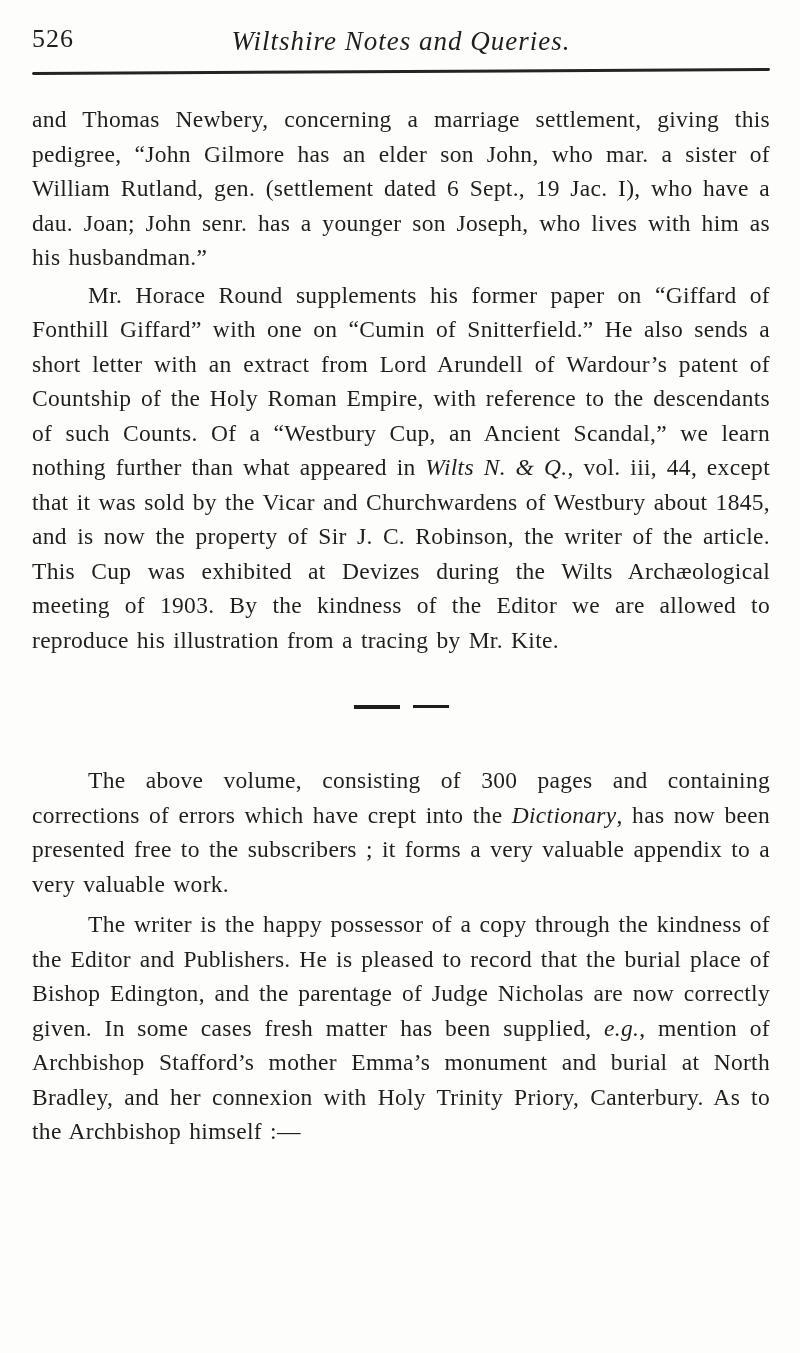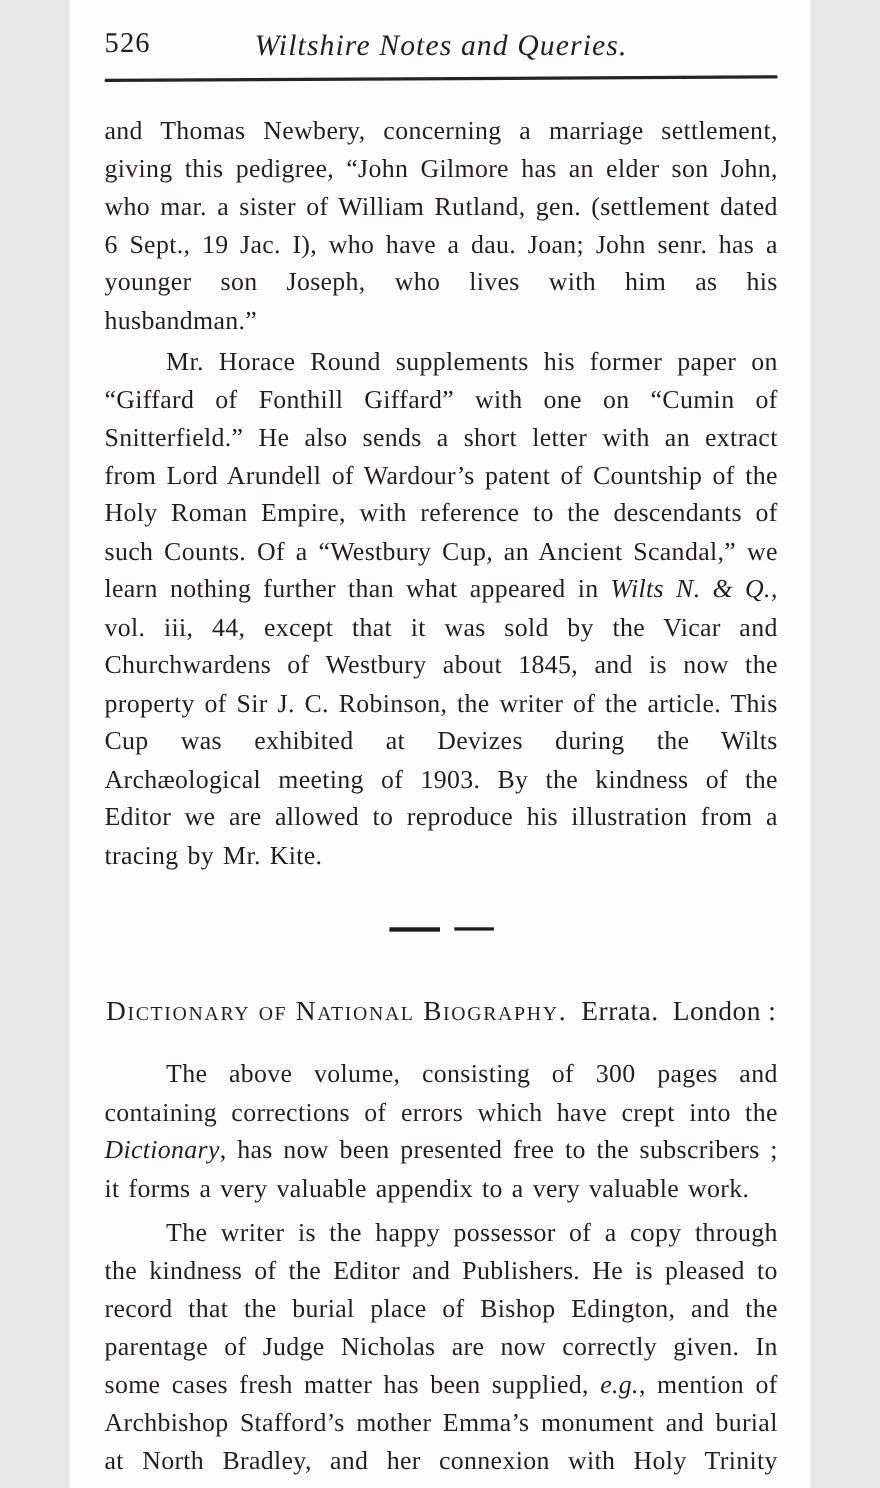--- a/index.html
+++ b/index.html
@@ -2,21 +2,21 @@
 <html><head>
 <meta charset="utf-8">
 <style>
   html, body {
     margin: 0;
     padding: 0;
     background: #e8e8e6;
   }
   .page {
     position: relative;
-    width: 674px;
+    width: 800px;
     height: 1353px;
     margin: 0 auto;
     background: #fdfdfb;
     color: #211f1e;
     font-family: "Liberation Serif", "DejaVu Serif", serif;
     box-sizing: border-box;
     padding: 18px 30px 0 32px;
     overflow: hidden;
   }
   .running-head {
@@ -100,20 +100,19 @@
 
   <p class="body-para para-first"><span class="run">and Thomas Newbery, concerning a marriage settlement, giving this pedigree, “John Gilmore has an elder son John, who mar. a sister of William Rutland, gen. (settlement dated 6 Sept., 19 Jac. I), who have a dau. Joan; John senr. has a younger son Joseph, who lives with him as his husbandman.”</span></p>
 
   <p class="body-para para-follow"><span class="run">Mr. Horace Round supplements his former paper on “Giffard of Fonthill Giffard” with one on “Cumin of Snitterfield.” He also sends a short letter with an extract from Lord Arundell of Wardour’s patent of Countship of the Holy Roman Empire, with reference to the descendants of such Counts. Of a “Westbury Cup, an Ancient Scandal,” we learn nothing further than what appeared in </span><span class="italic-run">Wilts N. &amp; Q.</span><span class="run">, vol. iii, 44, except that it was sold by the Vicar and Churchwardens of Westbury about 1845, and is now the property of Sir J. C. Robinson, the writer of the article. This Cup was exhibited at Devizes during the Wilts Archæological meeting of 1903. By the kindness of the Editor we are allowed to reproduce his illustration from a tracing by Mr. Kite.</span></p>
 
   <div class="divider">
     <span class="dash dash-long"></span><span class="dash dash-short"></span>
   </div>
 
   <div class="review-heading">
-    <div><span class="smallcaps">Dictionary of National Biography.</span><span class="run"> Errata. London&nbsp;:</span></div>
   </div>
 
   <p class="body-para para-review-1"><span class="run">The above volume, consisting of 300 pages and containing corrections of errors which have crept into the </span><span class="italic-run">Dictionary</span><span class="run">, has now been presented free to the subscribers&nbsp;; it forms a very valuable appendix to a very valuable work.</span></p>
 
   <p class="body-para para-review-2"><span class="run">The writer is the happy possessor of a copy through the kindness of the Editor and Publishers. He is pleased to record that the burial place of Bishop Edington, and the parentage of Judge Nicholas are now correctly given. In some cases fresh matter has been supplied, </span><span class="italic-run">e.g.</span><span class="run">, mention of Archbishop Stafford’s mother Emma’s monument and burial at North Bradley, and her connexion with Holy Trinity Priory, Canterbury. As to the Archbishop himself&nbsp;:—</span></p>
 
 </div>
 
 </body></html>

